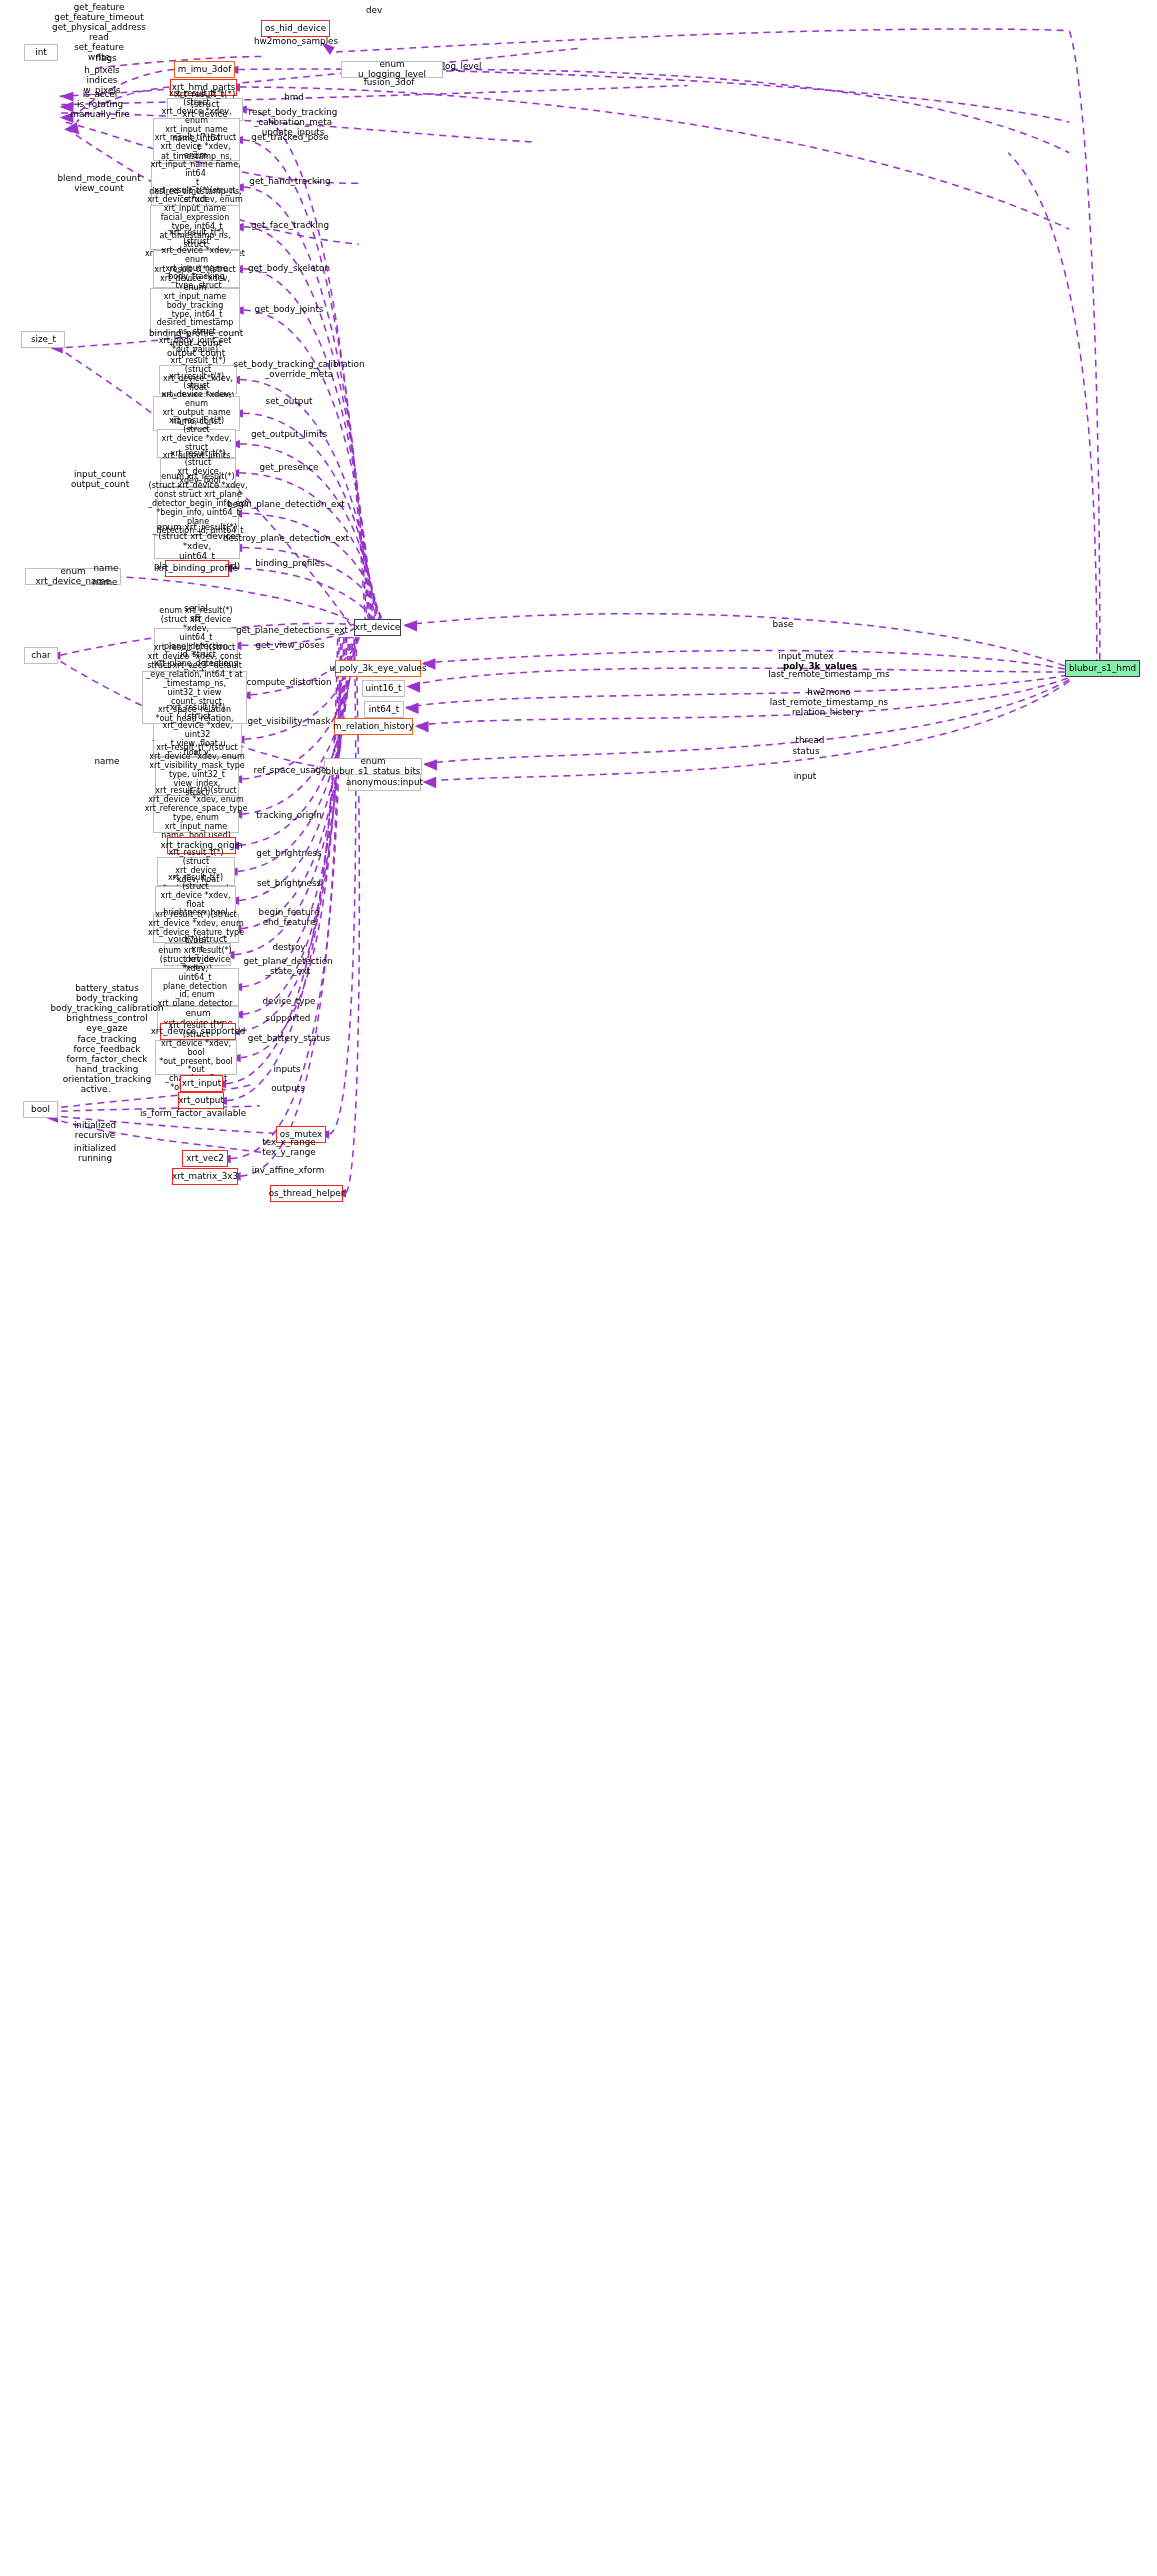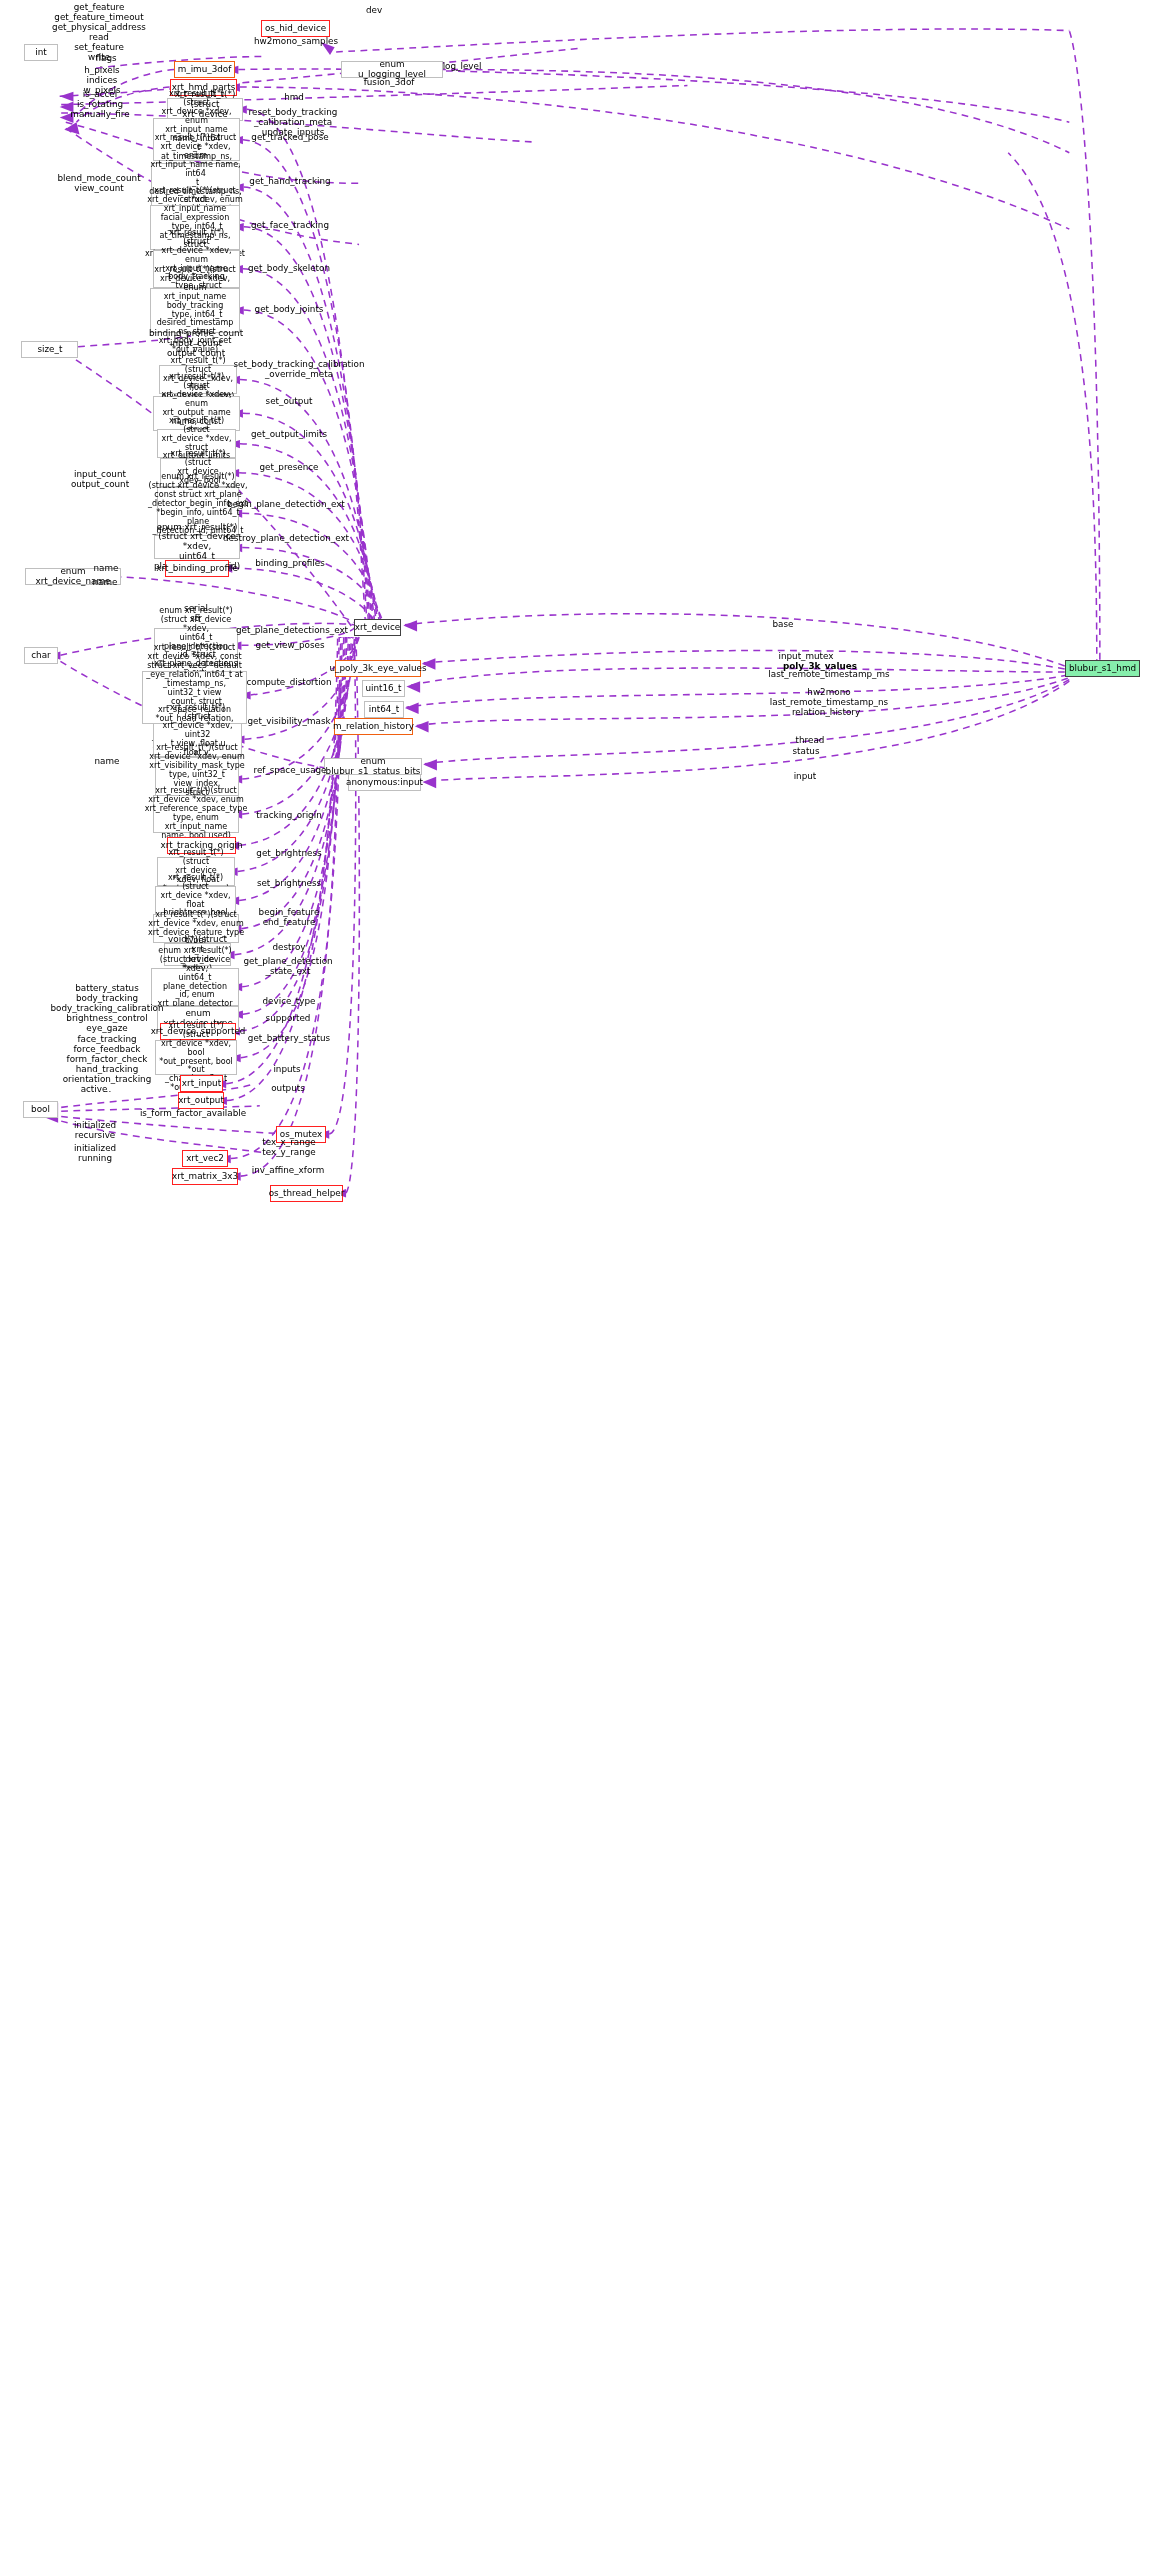--- a/index.html
+++ b/index.html
@@ -203,21 +203,21 @@
 xrt_device *xdev, enum
 xrt_input_name body_tracking
 _type, struct xrt_body_skeleton
 *out_value)</div>
     <div class="node n-grey" style="left: 150px; top: 288px; width: 90px; height: 45px; font-size: 8px;">xrt_result_t(*)(struct
 xrt_device *xdev, enum
 xrt_input_name body_tracking
 _type, int64_t desired_timestamp
 _ns, struct xrt_body_joint_set
 *out_value)</div>
-    <div class="node n-grey" style="left: 21.4px; top: 341px; width: 57px; height: 17px;">size_t</div>
+    <div class="node n-grey" style="left: 21.4px; top: 331px; width: 44px; height: 17px;">size_t</div>
     <div class="node n-grey" style="left: 159px; top: 365px; width: 78px; height: 29px; font-size: 8px;">xrt_result_t(*)(struct
 xrt_device *xdev, float
 new_body_height)</div>
     <div class="node n-grey" style="left: 153px; top: 396px; width: 87px; height: 35px; font-size: 8px;">xrt_result_t(*)(struct
 xrt_device *xdev, enum
 xrt_output_name name, const
 struct xrt_output_value *value)</div>
     <div class="node n-grey" style="left: 157px; top: 429px; width: 79px; height: 29px; font-size: 8px;">xrt_result_t(*)(struct
 xrt_device *xdev, struct
 xrt_output_limits *limits)</div>

